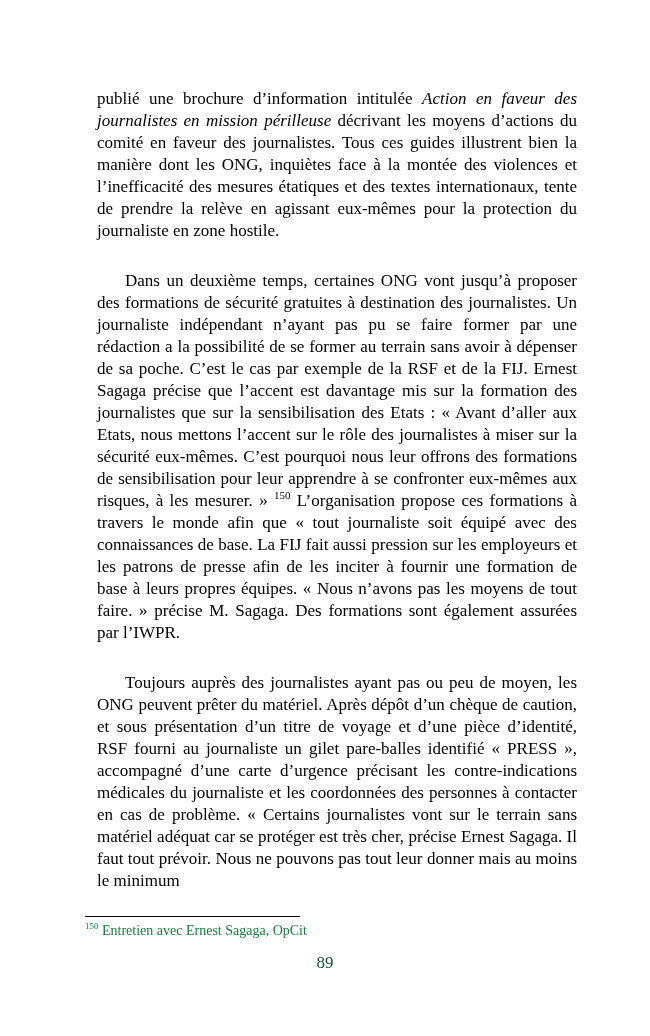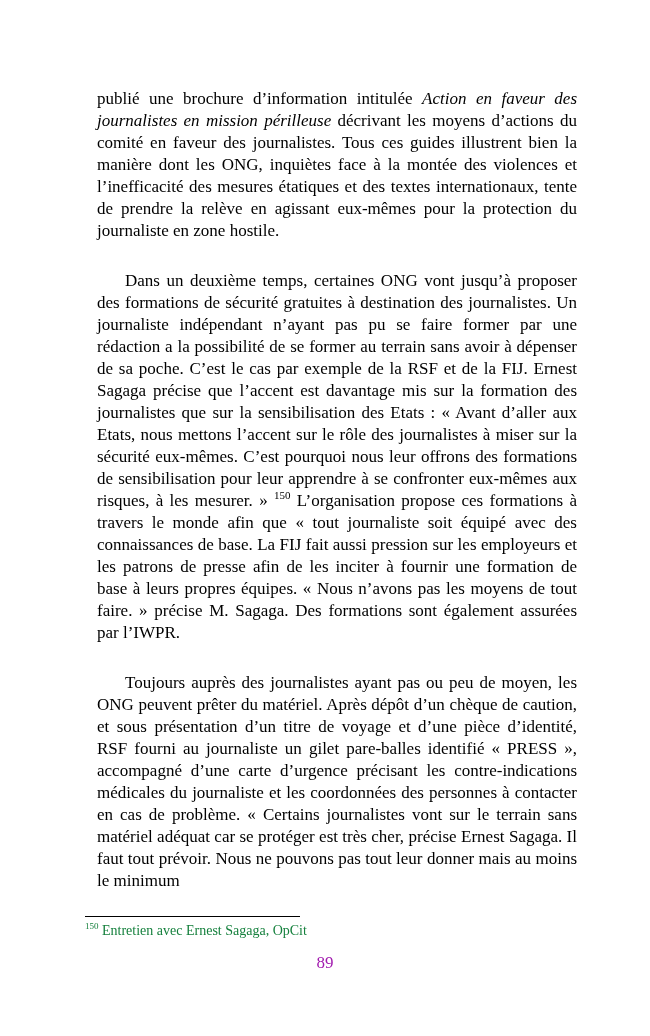--- a/index.html
+++ b/index.html
@@ -65,21 +65,21 @@
     line-height: 0;
     vertical-align: super;
   }
   .page-number {
     position: absolute;
     left: 85px;
     top: 953px;
     width: 480px;
     text-align: center;
     font-size: 17px;
-    color: #a21caf;
+    color: #14532d;
   }
 </style>
 </head>
 <body>
 
 <div class="page">
 
   <div class="content">
 
     <p class="par"><span>publié une brochure d’information intitulée </span><span class="italic">Action en faveur des journalistes en mission périlleuse</span><span> décrivant les moyens d’actions du comité en faveur des journalistes. Tous ces guides illustrent bien la manière dont les ONG, inquiètes face à la montée des violences et l’inefficacité des mesures étatiques et des textes internationaux, tente de prendre la relève en agissant eux-mêmes pour la protection du journaliste en zone hostile.</span></p>

